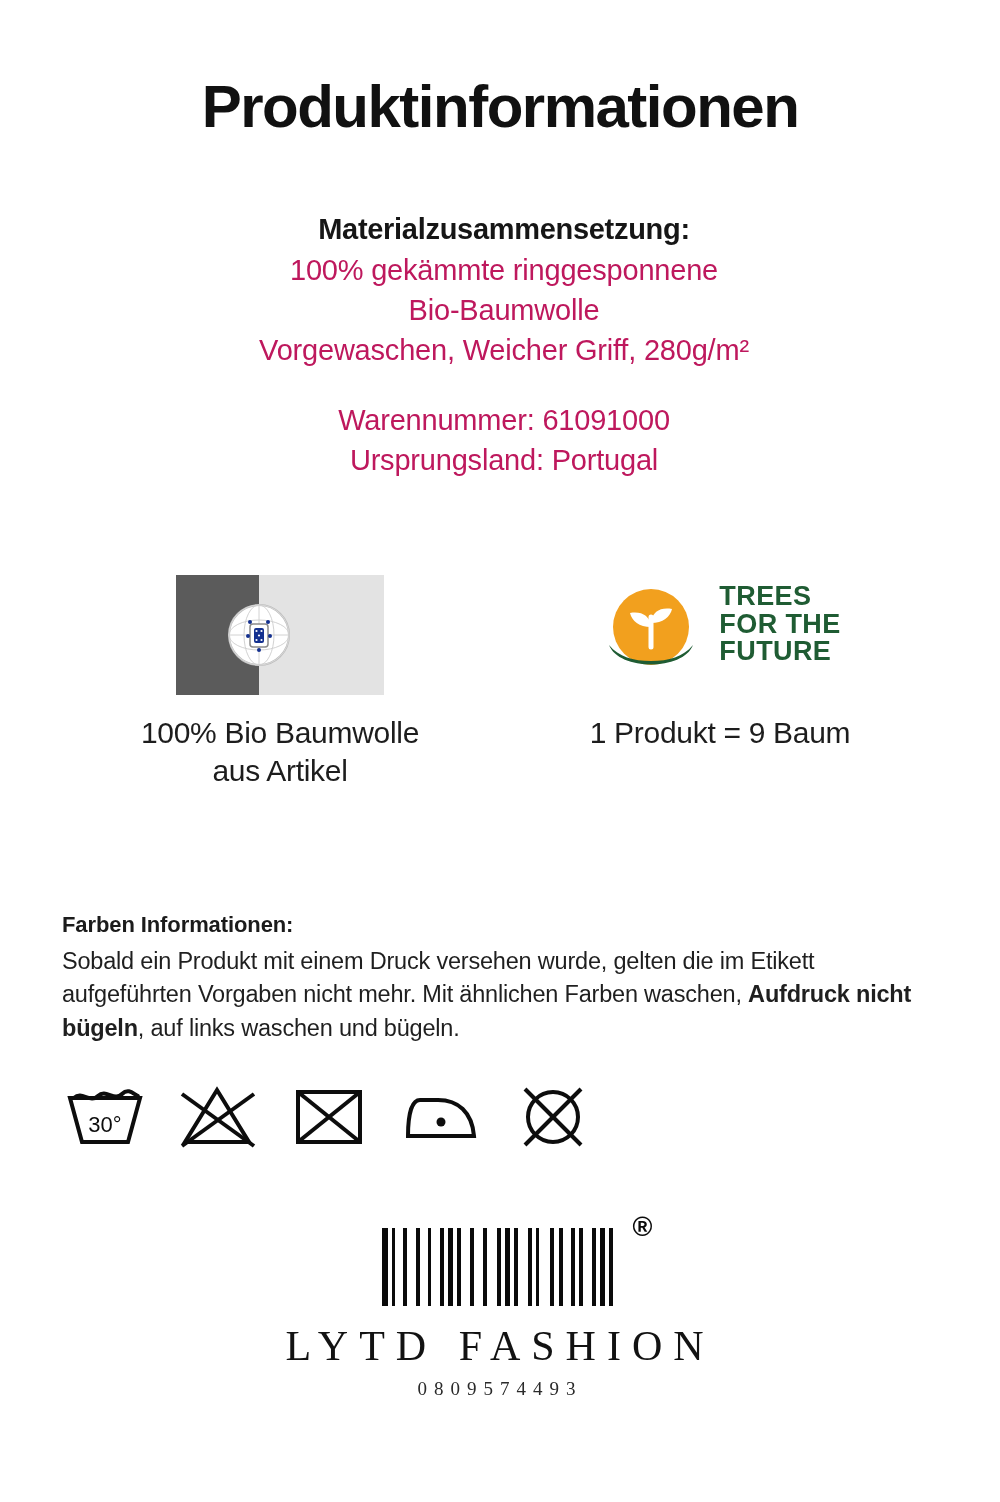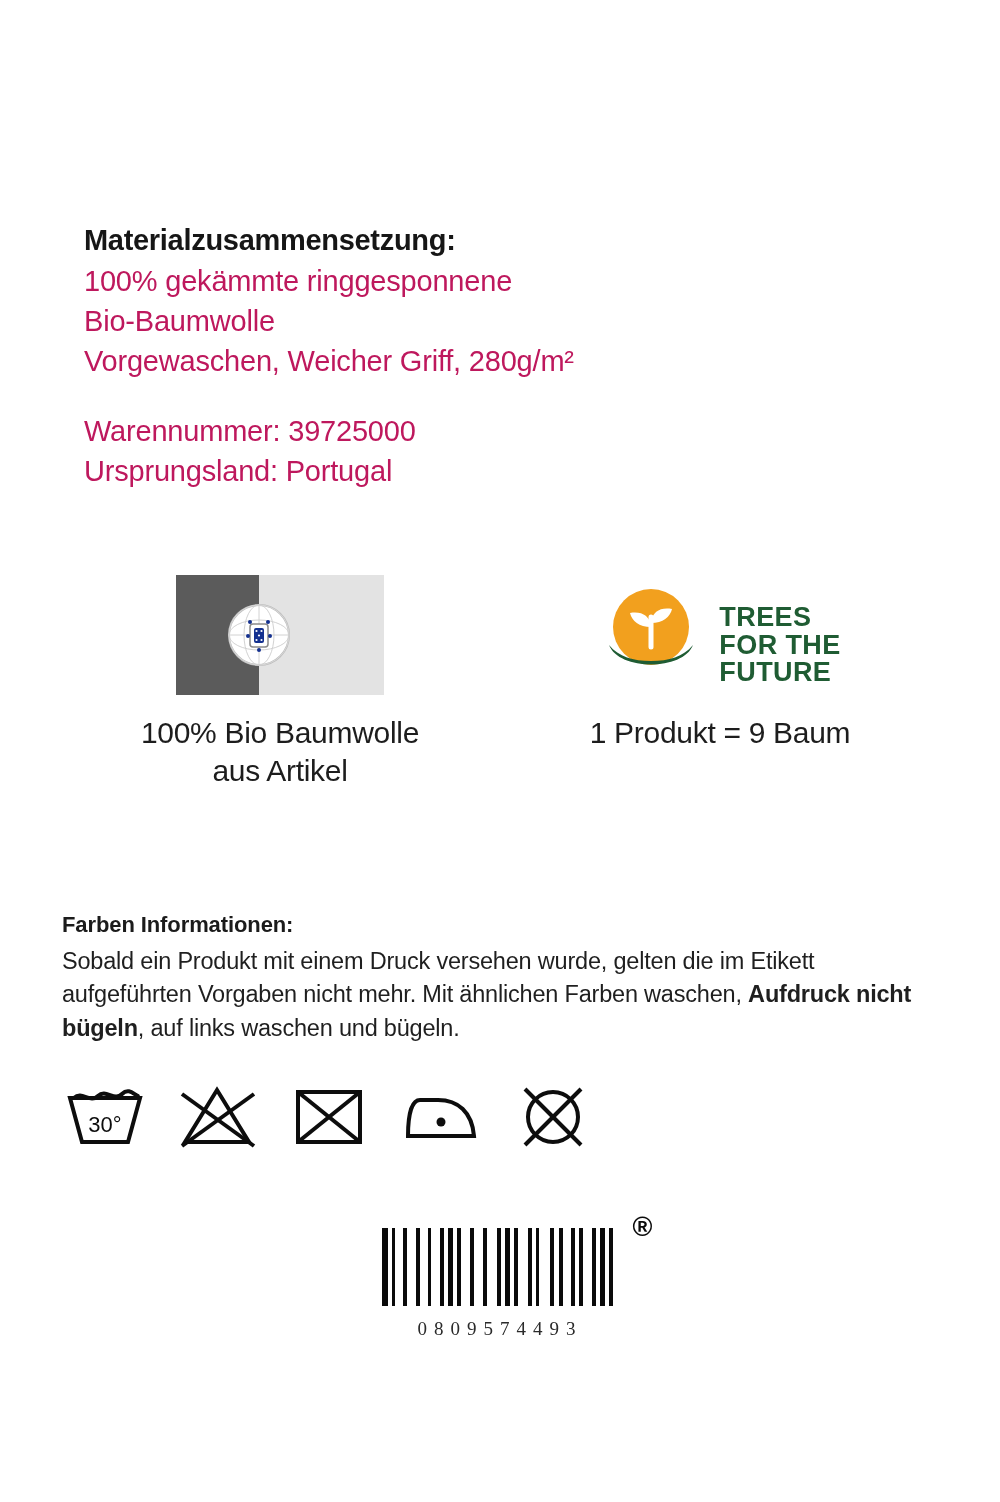--- a/index.html
+++ b/index.html
@@ -32,22 +32,23 @@
     font-size: 60px;
     font-weight: bold;
     letter-spacing: -1.5px;
     color: #111111;
   }
 
   
   .material {
     position: absolute;
     left: 84px;
-    top: 224px;
+    top: 213px;
     width: 840px;
+    text-align: center;
   }
   .material .label {
     font-size: 29px;
     font-weight: bold;
     color: #161616;
     margin: 0 0 4px 0;
     letter-spacing: -0.3px;
   }
   .material .line {
     font-size: 29px;
@@ -108,21 +109,21 @@
   .flag .emblem {
     position: absolute;
     left: 40%;
     top: 50%;
     transform: translate(-50%, -50%);
   }
 
   
   .tfi {
     display: flex;
-    align-items: flex-end;
+    align-items: flex-start;
     gap: 16px;
   }
   .tfi .logo {
     width: 104px;
     height: 104px;
     position: relative;
   }
   .tfi .words {
     text-align: left;
     font-size: 27px;
@@ -224,28 +225,29 @@
     font-size: 13px;
     color: #e9e9e9;
     letter-spacing: 1px;
   }
 </style>
 </head>
 <body>
 
 <div class="page">
 
+  <div class="title">Produktinformationen</div>
 
   <div class="material">
     <div class="label">Materialzusammensetzung:</div>
     <div class="line">100% gekämmte ringgesponnene</div>
     <div class="line">Bio-Baumwolle</div>
     <div class="line">Vorgewaschen, Weicher Griff, 280g/m²</div>
     <div class="gap"></div>
-    <div class="line">Warennummer: 39725000</div>
+    <div class="line">Warennummer: 61091000</div>
     <div class="line">Ursprungsland: Portugal</div>
   </div>
 
   <div class="badges">
 
     <div class="badge">
       <div class="art">
         <div class="flag">
           <div class="green"></div>
           <div class="red"></div>
@@ -386,18 +388,19 @@
           <span style="width: 9px; background: transparent;"></span>
           <span style="width: 4px; background: rgb(10, 10, 10);"></span>
           <span style="width: 4px; background: transparent;"></span>
           <span style="width: 5px; background: rgb(10, 10, 10);"></span>
           <span style="width: 4px; background: transparent;"></span>
           <span style="width: 4px; background: rgb(10, 10, 10);"></span>
           <span style="width: 6px; background: transparent;"></span>
         </div>
       <div class="reg">®</div>
     </div>
+    <div class="brandname">LYTD FASHION</div>
     <div class="brandnum">0809574493</div>
   </div>
 
   <div class="watermark"></div>
 
 </div>
 
 </body></html>

